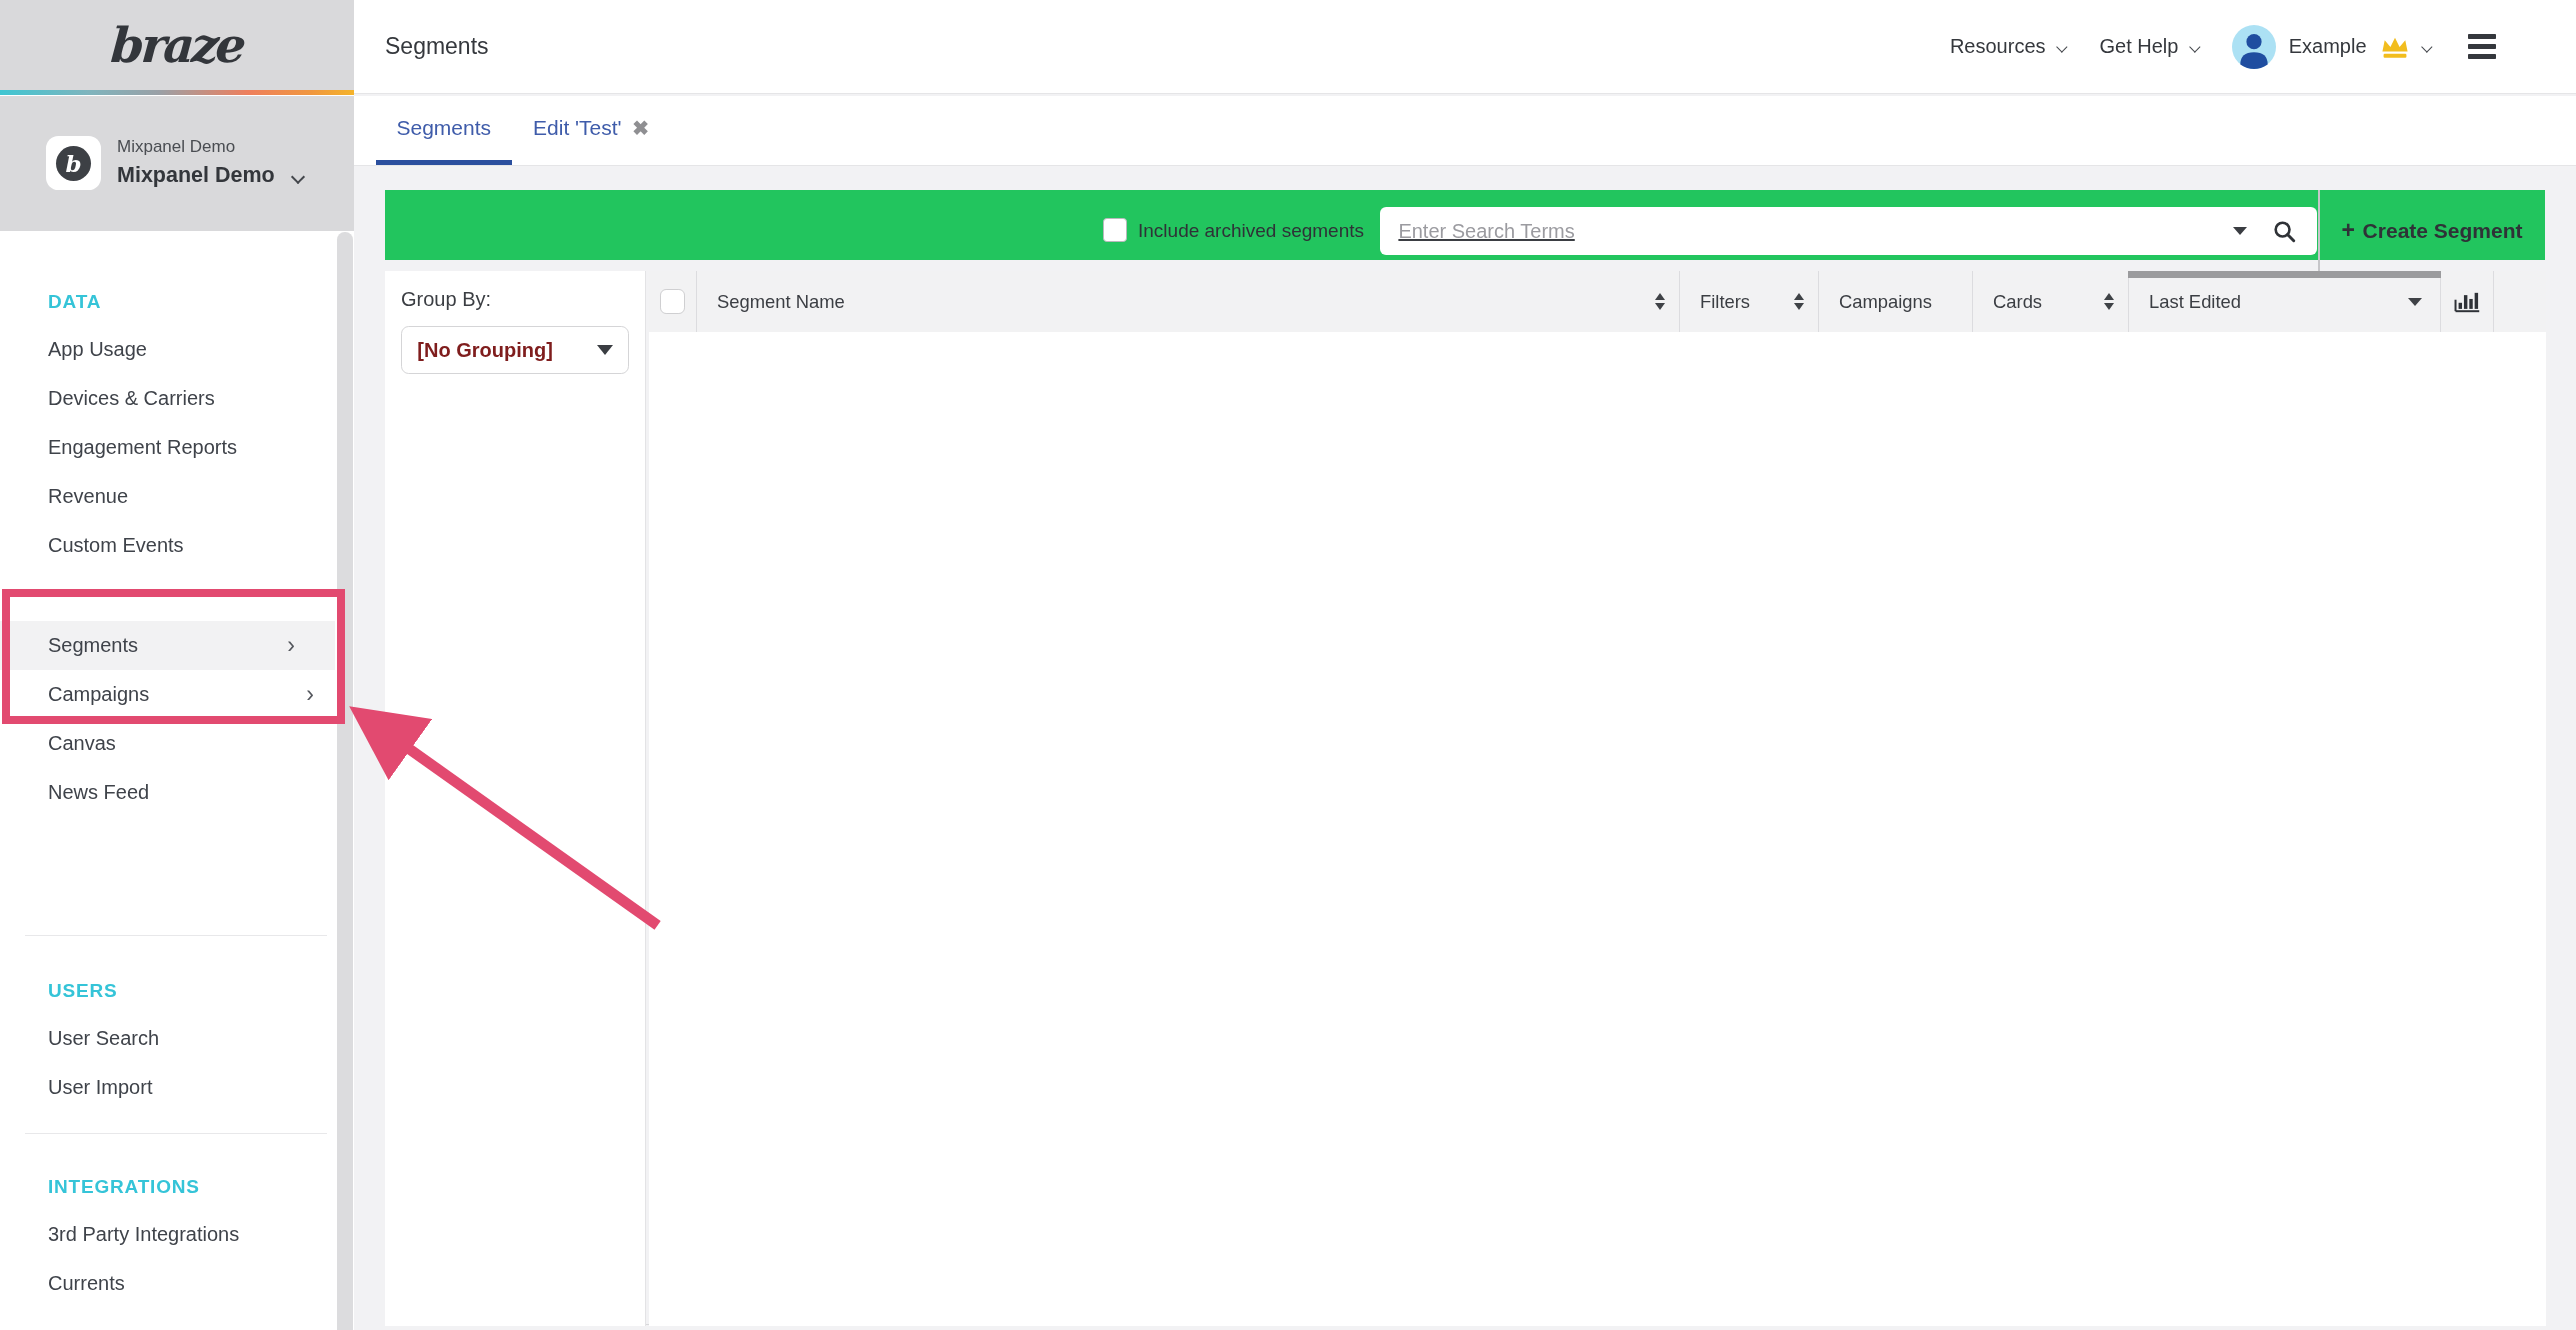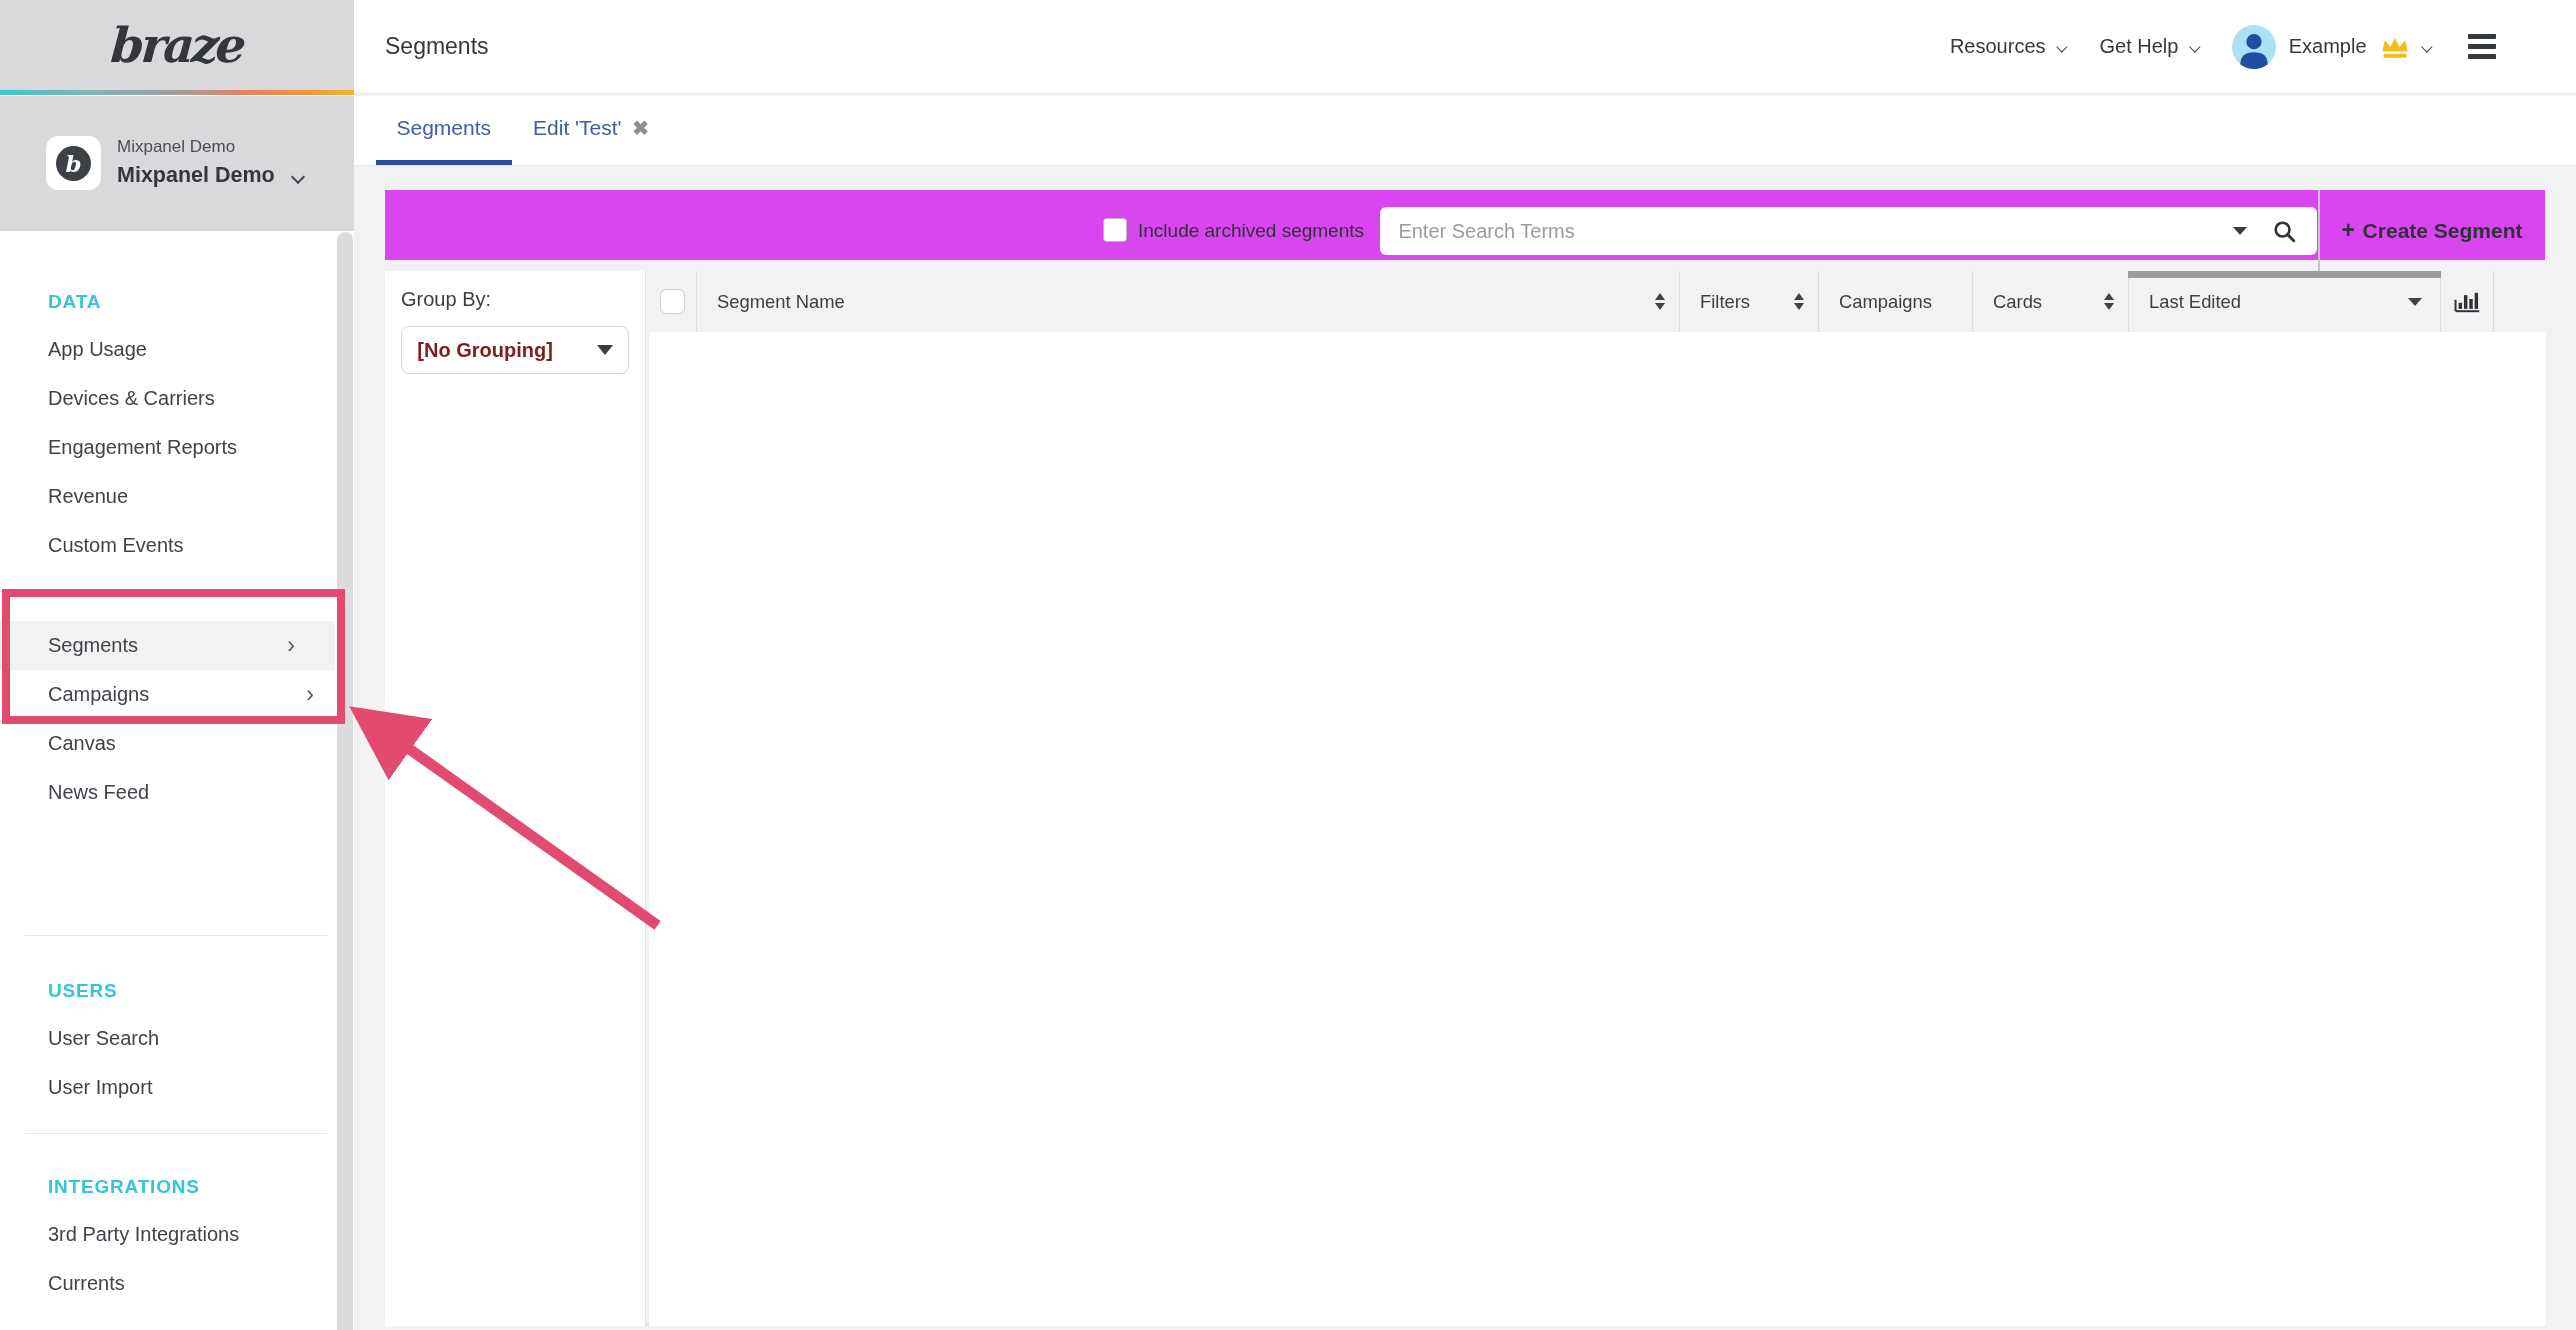--- a/index.html
+++ b/index.html
@@ -46,24 +46,24 @@
   .hamburger { display:flex; flex-direction:column; gap:5.4px; cursor:pointer; padding:3.1px; }
   .hamburger span { width:28px; height:4.6px; background:#35383d; border-radius:0.8px; }
   
   .tabbar { position:absolute; left:0; top:96px; width:2222px; height:70px; background:#ffffff; border-bottom:1.5px solid #e5e5e7; display:flex; align-items:stretch; padding-left:21.5px; }
   .tab { display:flex; align-items:center; gap:10.7px; padding:0 21px; font-size:21px; color:#3f5caa; cursor:pointer; border-bottom:5.4px solid transparent; }
   .tab.active { border-bottom-color:#2b4f9e; }
   .tab .close-x { color:#8f8f92; font-size:20px; font-weight:bold; }
   
   .content { position:absolute; left:0; top:167px; width:2222px; height:1164px; background:#f2f2f4; }
   .card { position:absolute; left:31px; top:23px; width:2160px; height:1135px; border-bottom:0.8px solid #d8d8da; }
-  .toolbar { position:absolute; left:0; top:0; width:2160px; height:70px; background:#d946ef; }
+  .toolbar { position:absolute; left:0; top:0; width:2160px; height:70px; background:#22c55e; }
   .archived-checkbox { position:absolute; left:718px; top:28px; width:24px; height:24px; background:#ffffff; border:0.8px solid #b9b9bc; border-radius:3.8px; cursor:pointer; }
   .archived-label { position:absolute; left:753px; top:0; height:81px; display:flex; align-items:center; font-size:19px; color:#2f3237; }
-  .search-box { position:absolute; left:995px; top:17px; width:937px; height:48px; background:#ffffff; border-radius:6.1px; display:flex; align-items:center; }
+  .search-box { position:absolute; left:995px; top:17px; width:937px; height:48px; background:#ffffff; border-radius:6.1px; display:flex; align-items:center;text-decoration:underline; }
   .search-input { flex:1; border:none; outline:none; background:transparent; font-family:"Liberation Sans", sans-serif; font-size:20px; color:#35383d; padding:0 0 0 18.4px; }
   .search-input::placeholder { color:#9b9ba0; }
   .caret-down { width:0; height:0; border-left:7px solid transparent; border-right:7px solid transparent; border-top:8.4px solid #3a3d42; margin-right:26px; cursor:pointer; }
   .search-mag { margin-right:21.5px; cursor:pointer; display:flex; }
   .toolbar-divider { position:absolute; left:1933px; top:0; width:1.5px; height:81px; background:#c6c6c9; }
   .create-btn { position:absolute; left:1934px; top:0; width:226px; height:81px; display:flex; align-items:center; justify-content:center; gap:7.7px; font-size:21px; font-weight:bold; color:#2f3237; cursor:pointer; }
   .plus-glyph { font-size:23px; font-weight:bold; }
   
   .groupby { position:absolute; left:0; top:81px; width:261px; height:1055px; background:#ffffff; border-right:1.5px solid #e3e3e5; }
   .groupby-label { position:absolute; left:16px; top:17px; font-size:20px; color:#3b3e43; }

